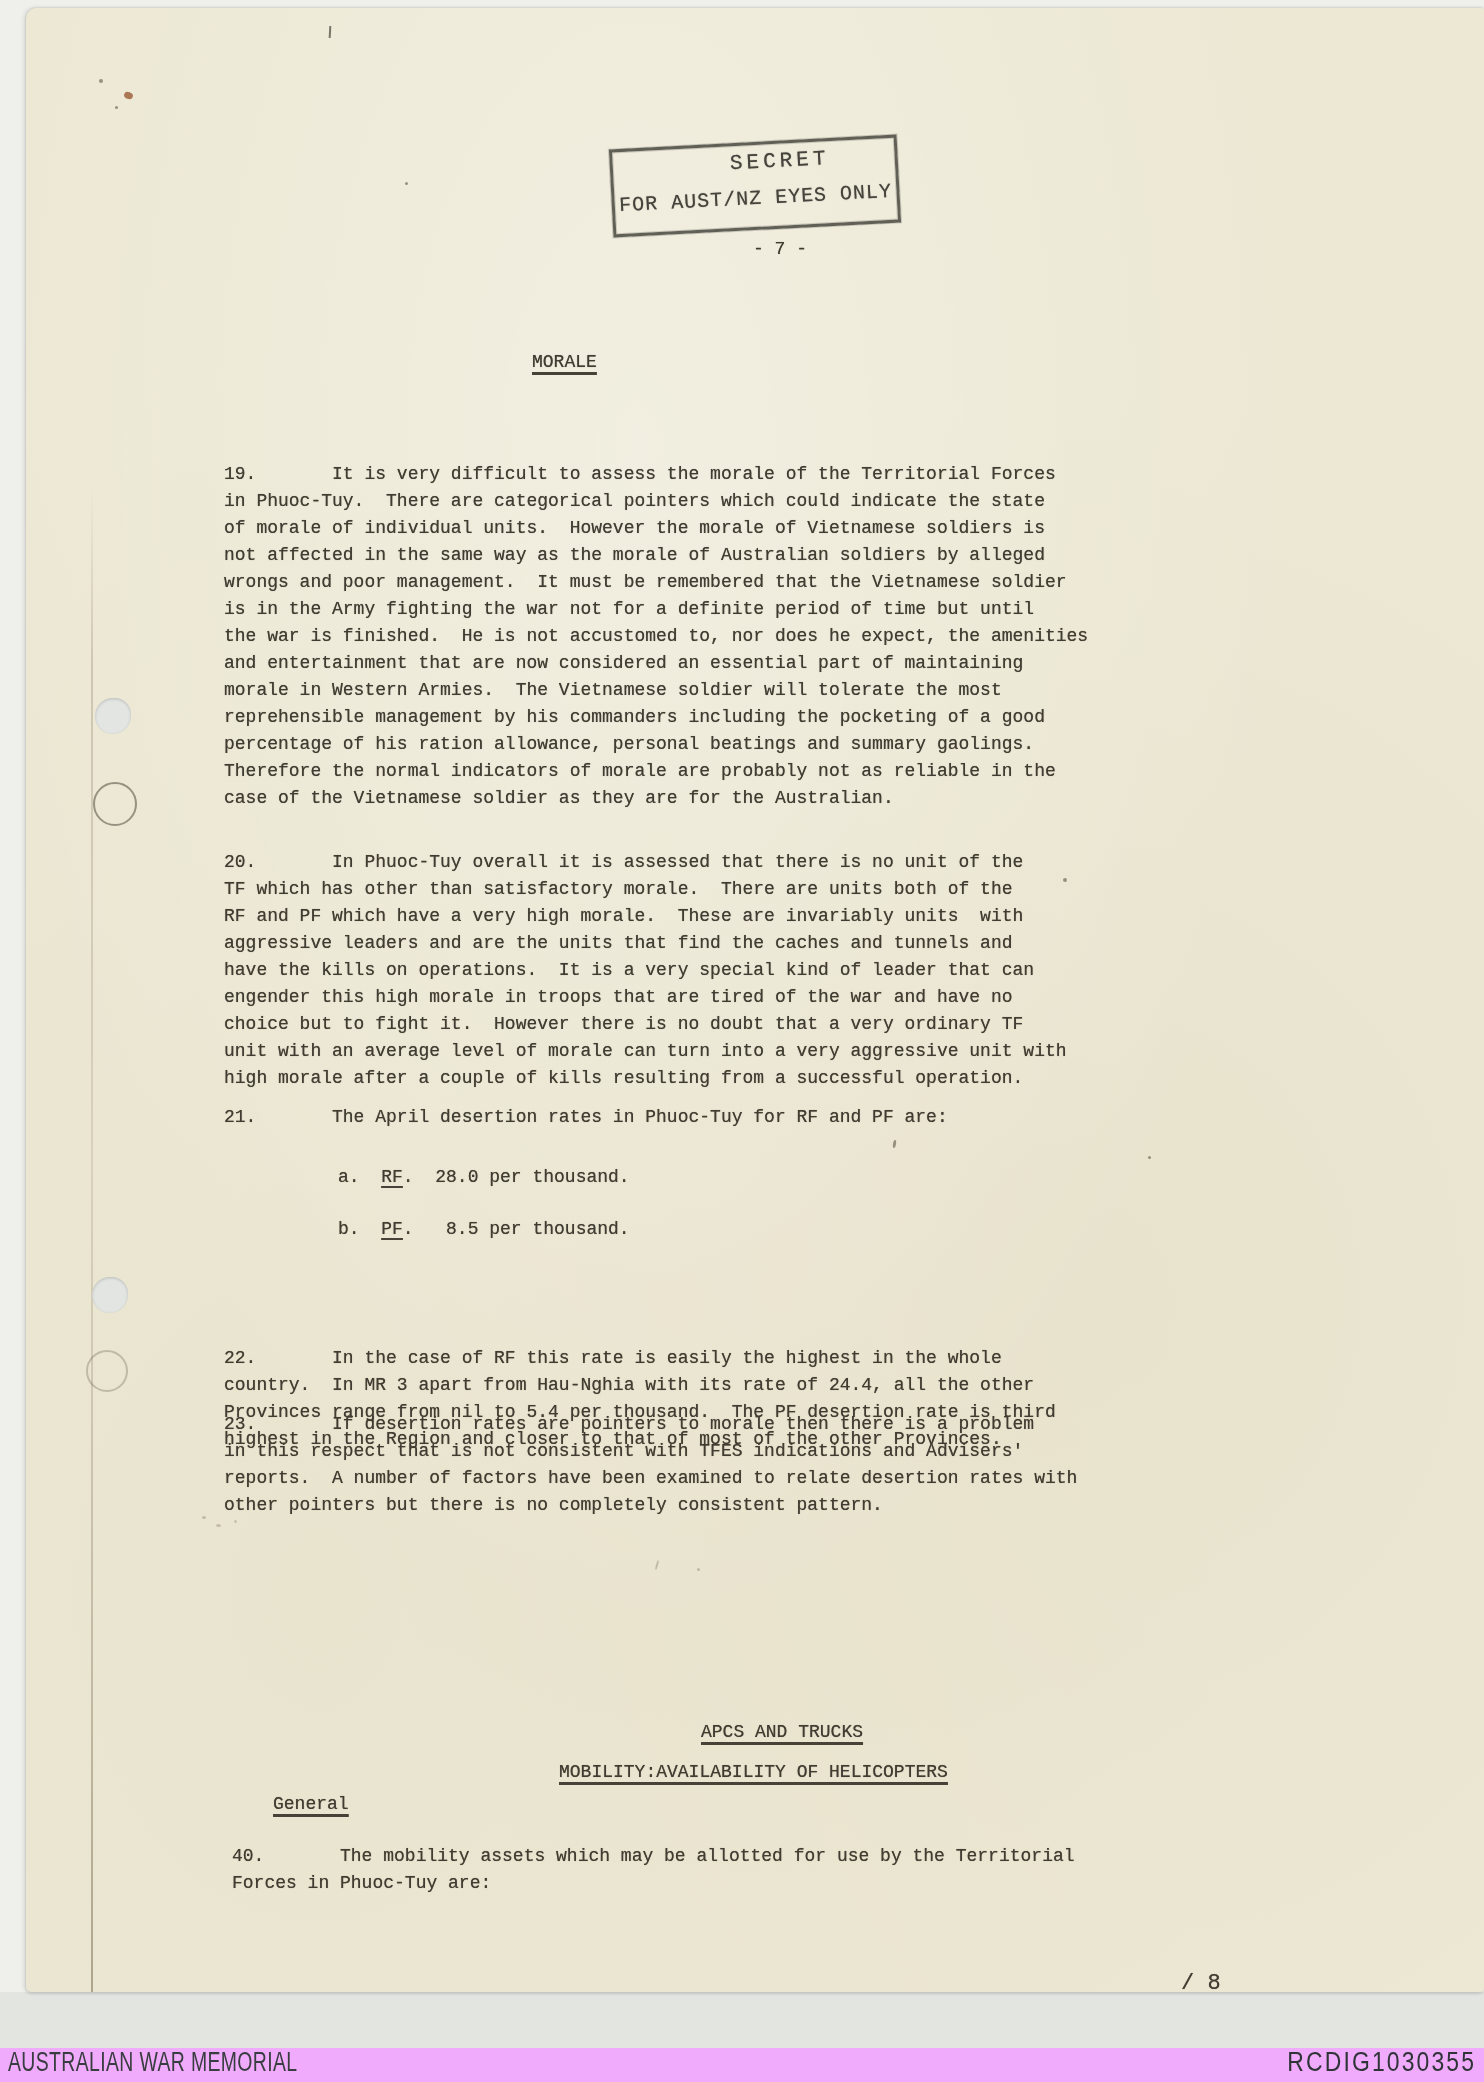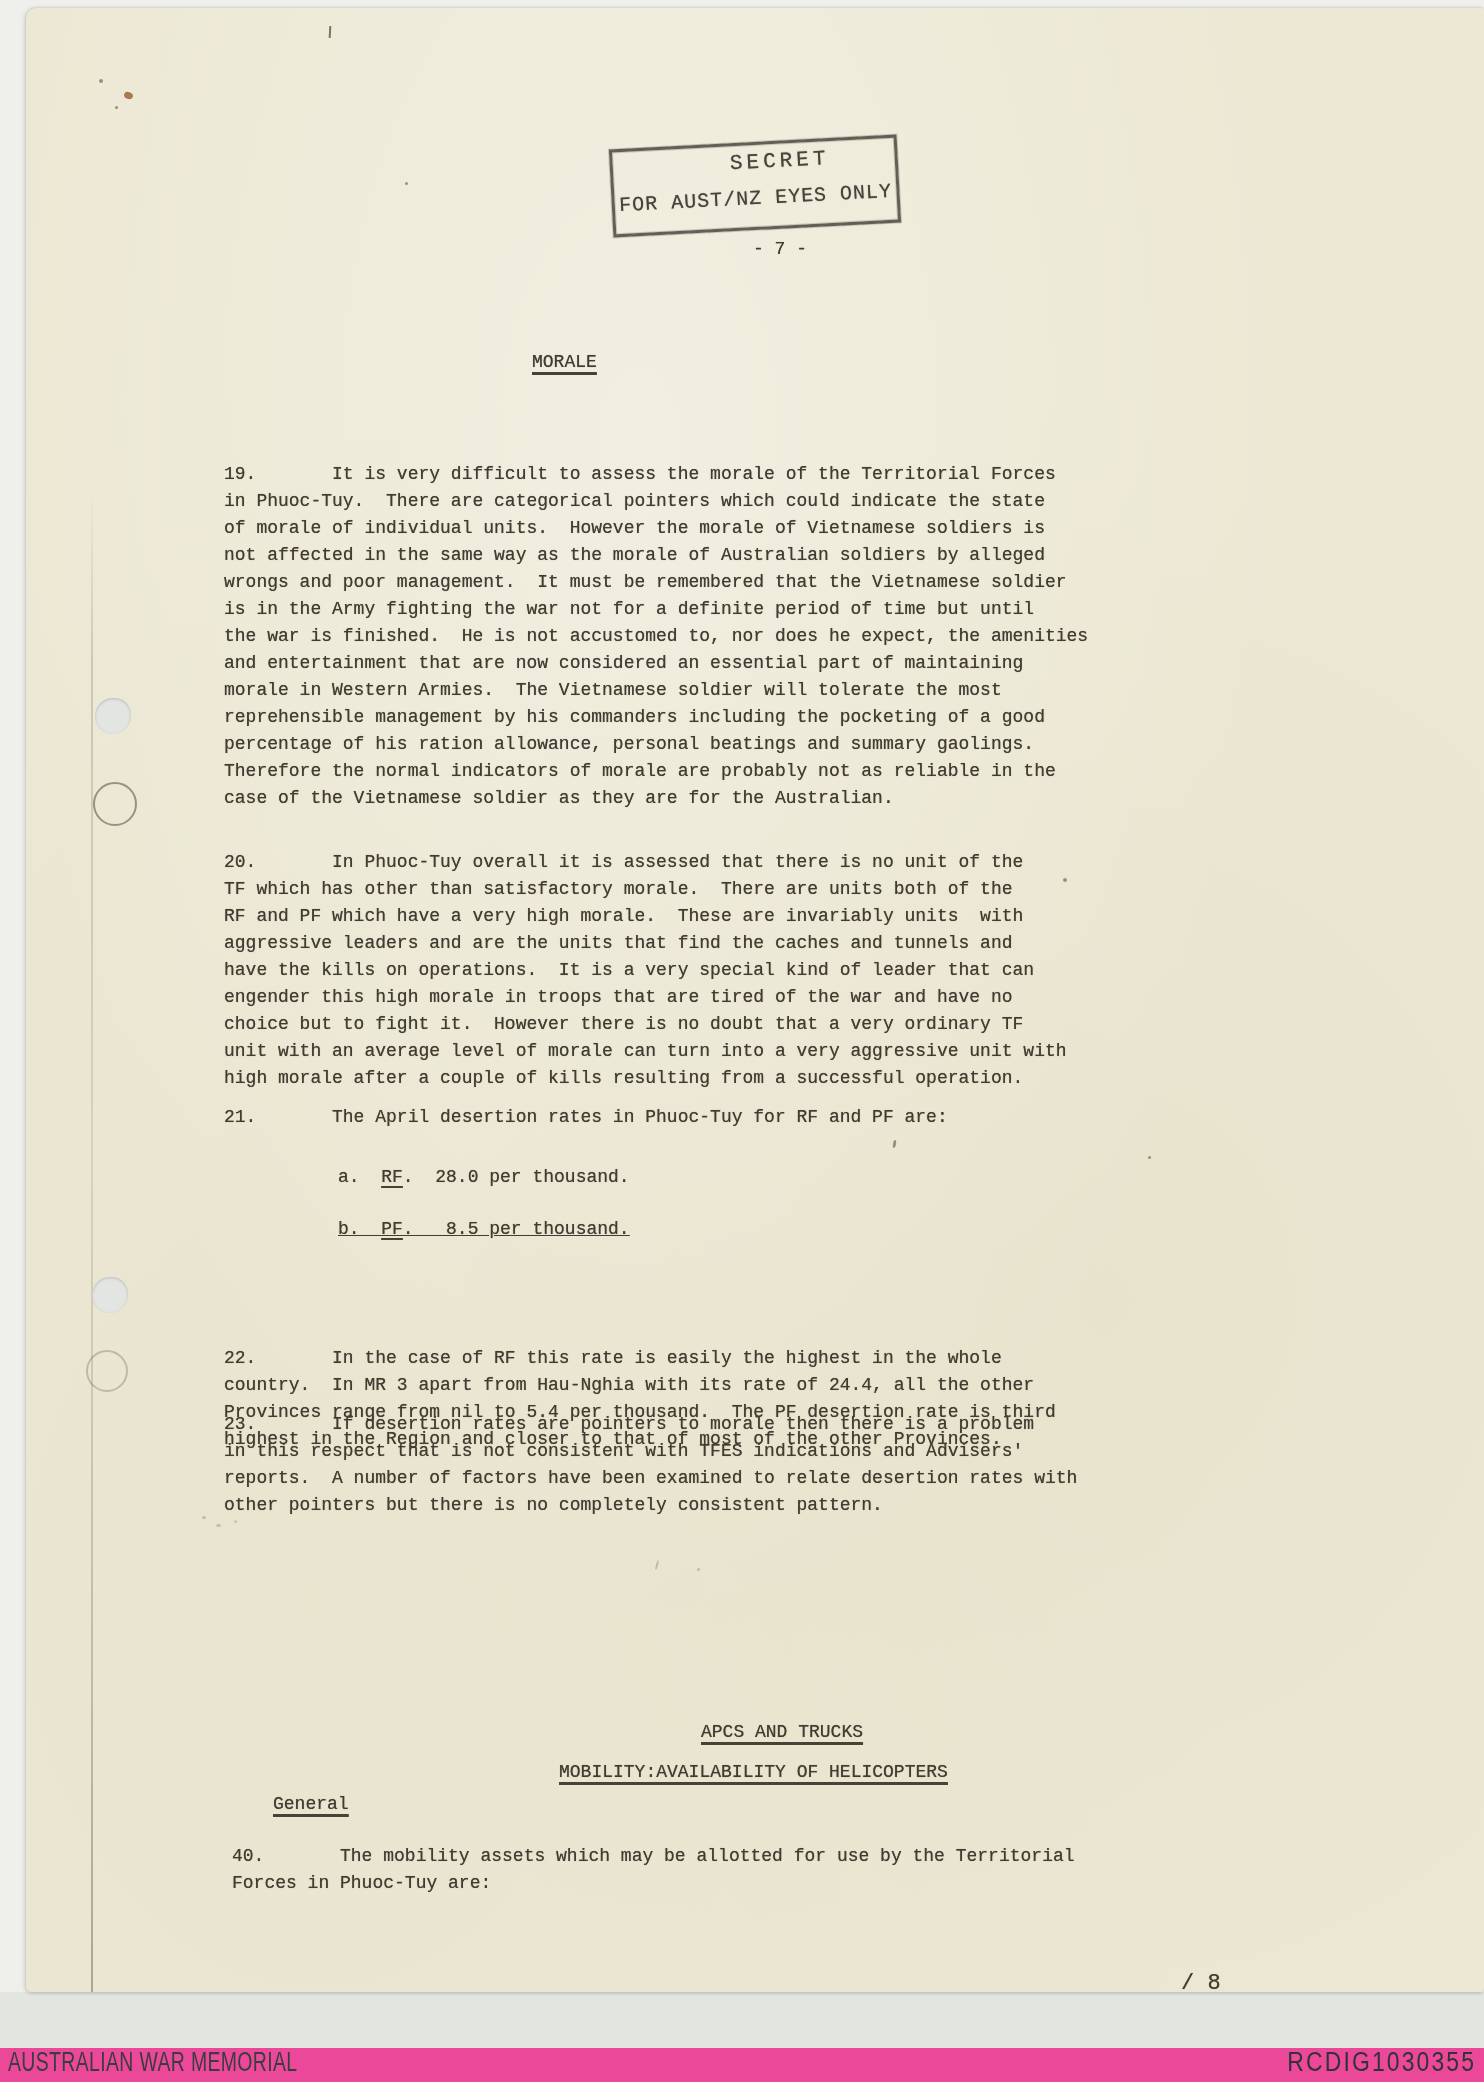--- a/index.html
+++ b/index.html
@@ -84,21 +84,21 @@
       rgba(115,100,75,0.16) 45%,
       rgba(115,100,75,0.34) 80%,
       rgba(100,85,60,0.45) 100%);
   }
   .speck{position:absolute;background:rgba(80,72,56,0.55);border-radius:50%;}
   .speck.red{background:#9a5a33;opacity:0.8;}
   .tickmark{position:absolute;background:rgba(70,65,55,0.7);}
   
   .footer-bar{
     position:absolute;left:0;bottom:0;width:1484px;height:34px;
-    background:#ec4899;
+    background:#f0abfc;
   }
   .footer-left{
     position:absolute;left:8px;bottom:4px;
     font-family:"Liberation Sans",sans-serif;
     font-size:27px;color:#383d3f;
     transform:scaleX(0.72);transform-origin:left bottom;
     letter-spacing:0.5px;white-space:pre;
   }
   .footer-right{
     position:absolute;right:8px;bottom:4px;
@@ -147,21 +147,21 @@
 have the kills on operations.  It is a very special kind of leader that can
 engender this high morale in troops that are tired of the war and have no
 choice but to fight it.  However there is no doubt that a very ordinary TF
 unit with an average level of morale can turn into a very aggressive unit with
 high morale after a couple of kills resulting from a successful operation.</div>
 
     <div class="typed" style="left:198px;top:1096px;">21.       The April desertion rates in Phuoc-Tuy for RF and PF are:</div>
 
     <div class="typed" style="left:312px;top:1156px;"><span>a.  </span><span class="u-label">RF</span><span>.  28.0 per thousand.</span></div>
 
-    <div class="typed" style="left:312px;top:1208px;text-decoration:underline;"><span>b.  </span><span class="u-label">PF</span><span>.   8.5 per thousand.</span></div>
+    <div class="typed" style="left:312px;top:1208px;"><span>b.  </span><span class="u-label">PF</span><span>.   8.5 per thousand.</span></div>
 
     <div class="typed" style="left:198px;top:1337px;">22.       In the case of RF this rate is easily the highest in the whole
 country.  In MR 3 apart from Hau-Nghia with its rate of 24.4, all the other
 Provinces range from nil to 5.4 per thousand.  The PF desertion rate is third
 highest in the Region and closer to that of most of the other Provinces.</div>
 
     <div class="typed" style="left:198px;top:1403px;">23.       If desertion rates are pointers to morale then there is a problem
 in this respect that is not consistent with TFES indications and Advisers'
 reports.  A number of factors have been examined to relate desertion rates with
 other pointers but there is no completely consistent pattern.</div>

